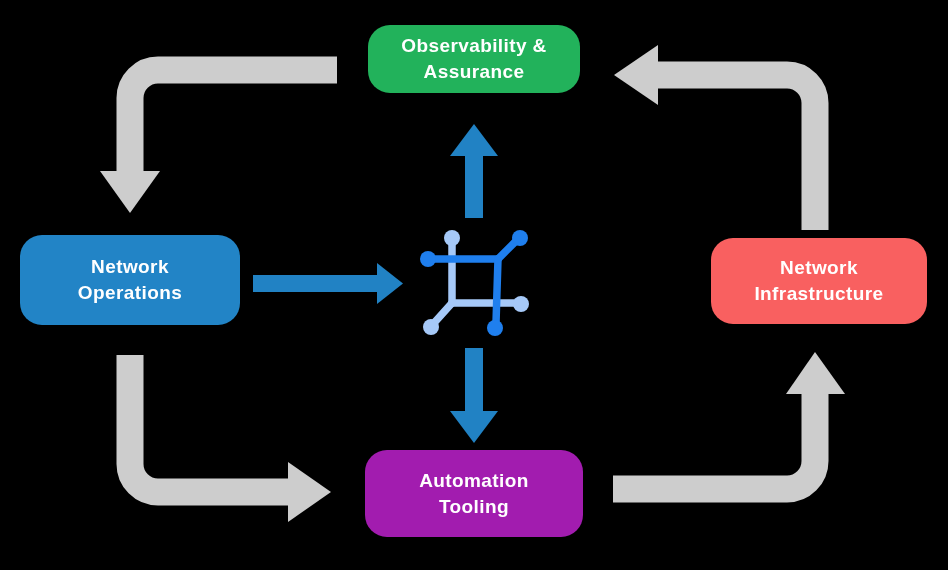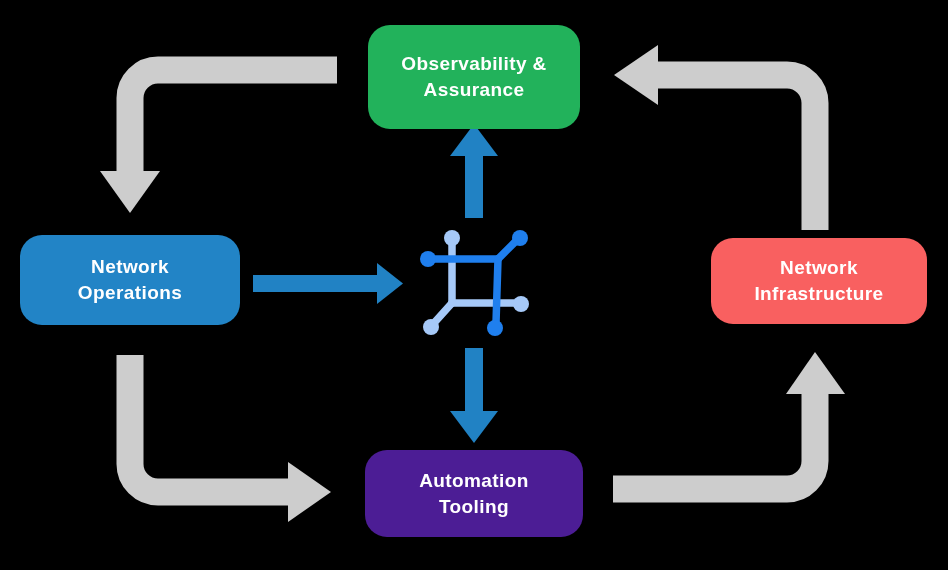--- a/index.html
+++ b/index.html
@@ -41,21 +41,21 @@
     text-align: center;
     color: #FFFFFF;
     font-size: 19px;
     font-weight: 600;
     letter-spacing: 0.4px;
     line-height: 1.35;
   }
   .node span {
     white-space: pre-line;
   }
-  .node-top    { left: 368px; top: 25px;  width: 212px; height: 104px; }
+  .node-top    { left: 368px; top: 25px;  width: 212px; height: 68px; }
   .node-left   { left: 20px;  top: 235px; width: 220px; height: 90px; }
   .node-right  { left: 711px; top: 238px; width: 216px; height: 86px; }
   .node-bottom { left: 365px; top: 450px; width: 218px; height: 87px; }
 </style>
 </head>
 <body>
 
 <div class="stage">
 
   <svg class="layer" viewBox="0 0 948 570" xmlns="http://www.w3.org/2000/svg">
@@ -121,18 +121,18 @@
   <div class="node node-left" style="background-color: rgb(34, 132, 198);">
     <span>Network
 Operations</span>
   </div>
 
   <div class="node node-right" style="background-color: rgb(249, 96, 96);">
     <span>Network
 Infrastructure</span>
   </div>
 
-  <div class="node node-bottom" style="background-color: #4c1d95;">
+  <div class="node node-bottom" style="background-color: #a21caf;">
     <span>Automation
 Tooling</span>
   </div>
 
 </div>
 
 </body></html>

